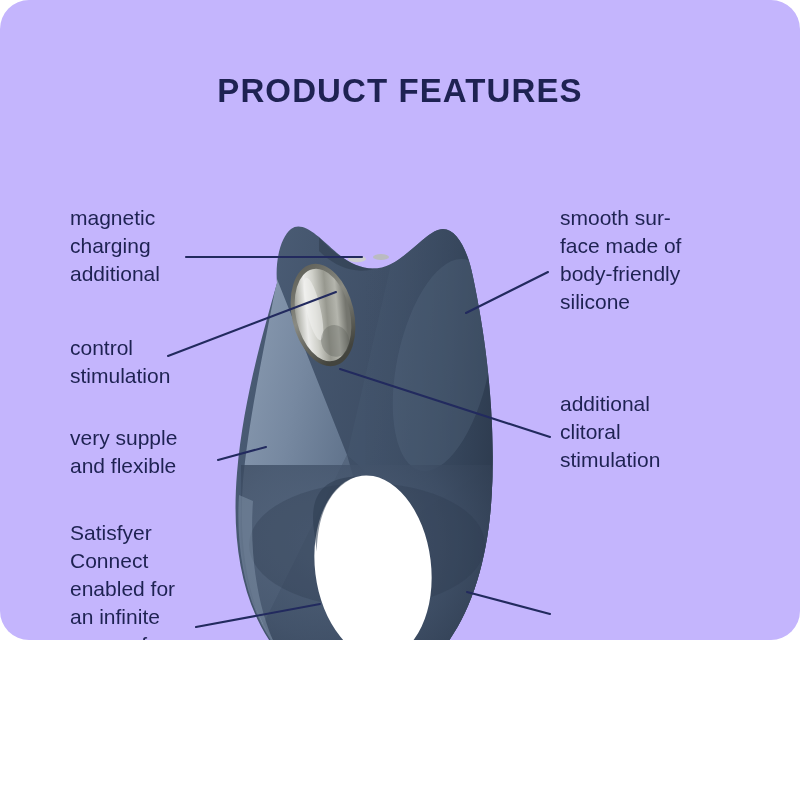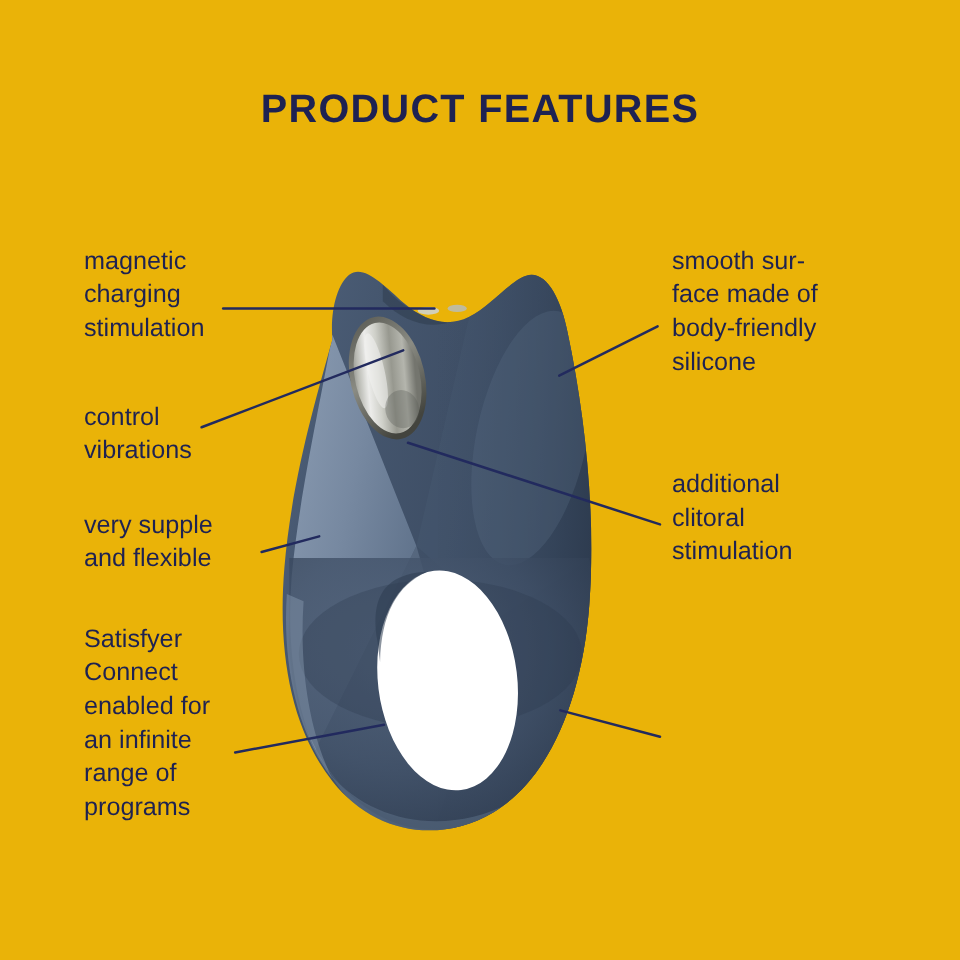--- a/index.html
+++ b/index.html
@@ -3,24 +3,25 @@
 <meta charset="utf-8">
 <style>
   html, body {
     margin: 0;
     padding: 0;
     background: #ffffff;
   }
   #page {
     position: relative;
     width: 800px;
-    height: 800px;
-    background: #eab308;
+    height: 640px;
+    background: #c4b5fd;
     overflow: hidden;
     font-family: "Liberation Sans", sans-serif;
+    border-radius: 29px;
   }
 
   
   #title {
     position: absolute;
     top: 72px;
     left: 0;
     width: 800px;
     text-align: center;
     font-family: "Liberation Sans", sans-serif;
@@ -236,24 +237,24 @@
       <line x1="548" y1="272" x2="466" y2="313"></line>
 
       <line x1="550" y1="437" x2="340" y2="369"></line>
 
       <line x1="550" y1="614" x2="467" y2="592"></line>
     </g>
   </svg>
 
   <div class="feature-label left" id="label-magnetic">magnetic
 charging
+additional</div>
+
+  <div class="feature-label left" id="label-control">control
 stimulation</div>
-
-  <div class="feature-label left" id="label-control">control
-vibrations</div>
 
   <div class="feature-label left" id="label-connect">Satisfyer
 Connect
 enabled for
 an infinite
 range of
 programs</div>
 
   <div class="feature-label left" id="label-supple">very supple
 and flexible</div>

